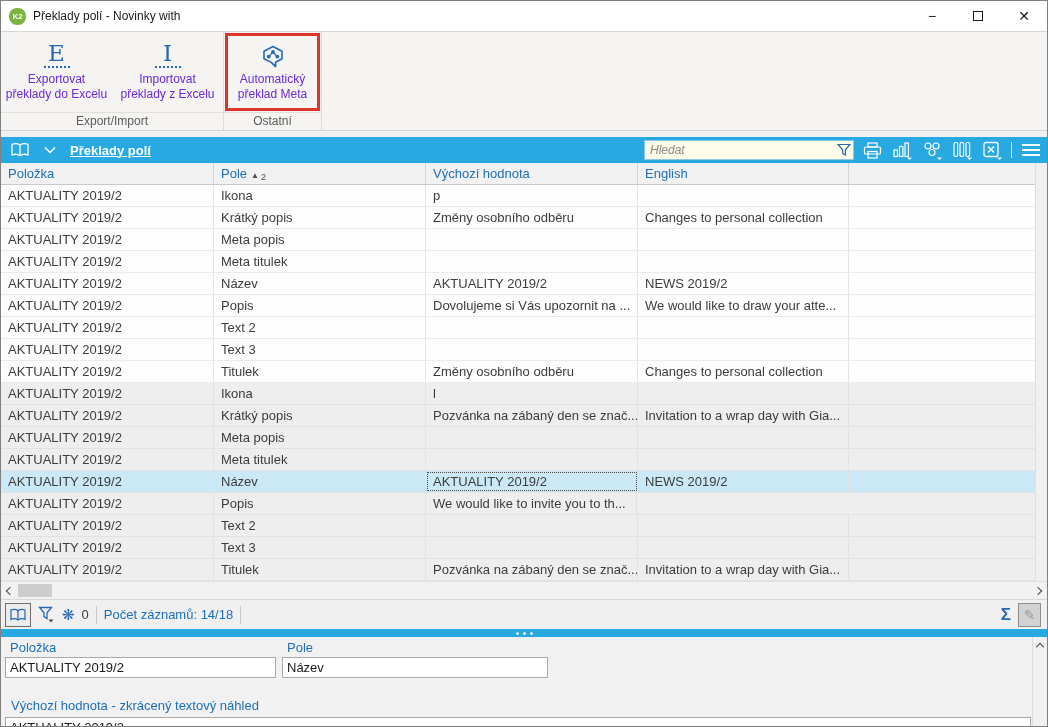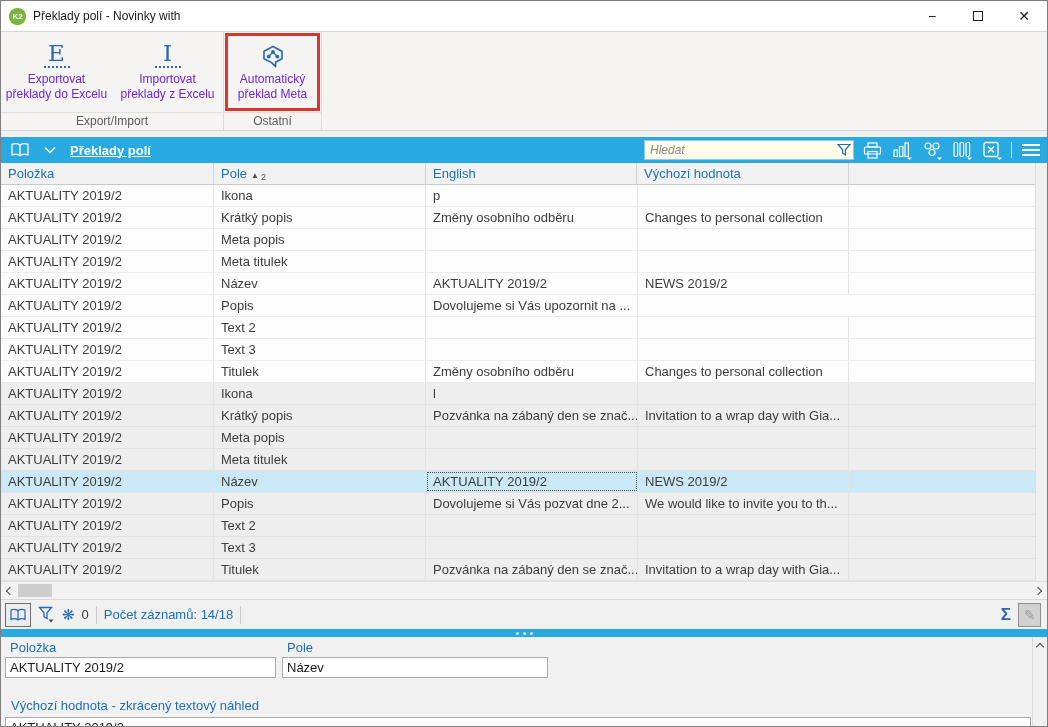--- a/index.html
+++ b/index.html
@@ -218,22 +218,22 @@
         <line x1="1" y1="7" x2="19" y2="7" stroke="#fff" stroke-width="2"></line>
         <line x1="1" y1="12" x2="19" y2="12" stroke="#fff" stroke-width="2"></line>
       </svg>
     </span>
   </div>
 
   <div class="grid">
     <div class="grid-header">
       <div class="hcell col0"><span>Položka</span></div>
       <div class="hcell col1"><span>Pole</span><span class="sort-tri">▲</span><span class="sort-num">2</span></div>
+      <div class="hcell col2"><span>Výchozí hodnota</span></div>
       <div class="hcell col3"><span>English</span></div>
-      <div class="hcell col2"><span>Výchozí hodnota</span></div>
       <div class="hcell col4"><span>Deutsch</span></div>
     </div>
     <div class="grid-body" id="grid-body">
         <div class="grid-row">
           <div class="cell col0">AKTUALITY 2019/2</div>
           <div class="cell col1">Ikona</div>
           <div class="cell col2">p</div>
           <div class="cell col3"></div>
           <div class="cell col4"></div>
         </div>
@@ -262,20 +262,21 @@
           <div class="cell col0">AKTUALITY 2019/2</div>
           <div class="cell col1">Název</div>
           <div class="cell col2">AKTUALITY 2019/2</div>
           <div class="cell col3">NEWS 2019/2</div>
           <div class="cell col4"></div>
         </div>
         <div class="grid-row">
           <div class="cell col0">AKTUALITY 2019/2</div>
           <div class="cell col1">Popis</div>
           <div class="cell col2">Dovolujeme si Vás upozornit na ...</div>
+          <div class="cell col3">We would like to draw your atte...</div>
           <div class="cell col4"></div>
         </div>
         <div class="grid-row">
           <div class="cell col0">AKTUALITY 2019/2</div>
           <div class="cell col1">Text 2</div>
           <div class="cell col2"></div>
           <div class="cell col3"></div>
           <div class="cell col4"></div>
         </div>
         <div class="grid-row">
@@ -323,21 +324,20 @@
         <div class="grid-row alt selected">
           <div class="cell col0">AKTUALITY 2019/2</div>
           <div class="cell col1">Název</div>
           <div class="cell col2 focused">AKTUALITY 2019/2</div>
           <div class="cell col3">NEWS 2019/2</div>
           <div class="cell col4"></div>
         </div>
         <div class="grid-row alt">
           <div class="cell col0">AKTUALITY 2019/2</div>
           <div class="cell col1">Popis</div>
-          <div class="cell col2">Dovolujeme si Vás pozvat dne 2...</div>
           <div class="cell col3">We would like to invite you to th...</div>
           <div class="cell col4"></div>
         </div>
         <div class="grid-row alt">
           <div class="cell col0">AKTUALITY 2019/2</div>
           <div class="cell col1">Text 2</div>
           <div class="cell col2"></div>
           <div class="cell col3"></div>
           <div class="cell col4"></div>
         </div>

